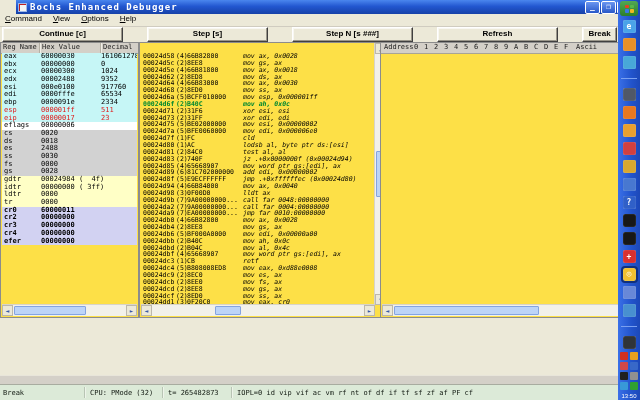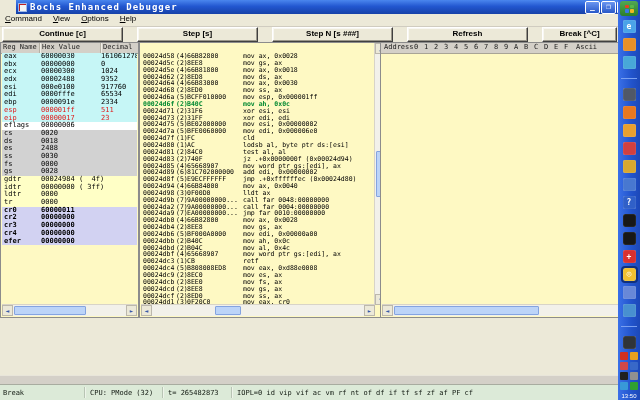--- a/index.html
+++ b/index.html
@@ -21,48 +21,48 @@
   .cap.close{background:linear-gradient(180deg,#ee7a62,#c83818);}
 
   
   .menubar{position:absolute;left:0;top:14px;width:618px;height:12px;background:#ece9d8;
     border-bottom:1px solid #d0ccc0;display:flex;align-items:flex-start;gap:11px;padding-left:5px;
     font:8px "Liberation Sans",sans-serif;color:#000;}
   .menu-item{white-space:nowrap;}
   .menu-item u{text-decoration:underline;}
 
   
-  .toolbar{position:absolute;left:0;top:26px;width:618px;height:16px;display:flex;gap:14px;
+  .toolbar{position:absolute;left:0;top:26px;width:618px;height:16px;display:flex;gap:24px;
     padding:1px 0 0 2px;box-sizing:border-box;}
   .tb-btn{flex:0 0 119px;height:13px;background:#ece9d8;
     border:1px solid;border-color:#ffffff #404040 #404040 #ffffff;
     box-shadow:inset -1px -1px 0 #9a968a, inset 1px 1px 0 #f8f7f2;
     font:bold 8px "Liberation Sans",sans-serif;text-align:center;line-height:12px;cursor:default;}
   .tb-btn:last-child{flex:1 1 auto;margin-right:1px;}
 
   
-  .panel{position:absolute;top:42px;height:276px;background:#fef9c3;border:1px solid #8c8c8c;box-sizing:border-box;}
+  .panel{position:absolute;top:42px;height:276px;background:#fde047;border:1px solid #8c8c8c;box-sizing:border-box;}
   #reg-panel{left:0;width:139px;}
   #dis-panel{left:139px;width:249px;}
   #mem-panel{left:380px;width:264px;}
   .hdr{height:10px;background:#d4d0c8;border-bottom:1px solid #a8a496;display:flex;
     font-size:7px;line-height:9px;color:#1a1a1a;white-space:nowrap;overflow:hidden;}
   .hcell{padding-left:2px;border-right:1px solid #b4b0a4;box-shadow:1px 0 0 #f0eee6;}
 
   .rows{position:absolute;left:1px;right:1px;top:10px;bottom:12px;overflow:hidden;}
   .rrow{position:relative;height:7.7px;font-size:7px;line-height:7.6px;white-space:pre;}
   .rrow span{position:absolute;top:0;}
   .r-name{left:2px;} .r-hex{left:39px;} .r-dec{left:99px;}
   .g-gpr{background:#c6f6f6;} .g-mod{background:#c6f6f6;color:#e01818;}
   .g-flags{background:#ffffff;} .g-seg{background:#d2d2d2;}
   .g-dtr{background:#ffffc6;} .g-cr{background:#d2d2f2;font-weight:bold;}
 
   .drow{position:relative;height:6.85px;font-size:6.5px;line-height:6.8px;white-space:pre;color:#000;}
   .drow span{position:absolute;top:0;}
-  .d-addr{left:2px;} .d-len{left:35px;} .d-bytes{left:46px;} .d-mn{left:102px;}
+  .d-addr{left:2px;} .d-len{left:35px;} .d-bytes{left:46px;} .d-mn{left:102px;font-style:italic;}
   .drow.current{color:#008830;font-weight:bold;}
 
   
   .m-addr{padding-left:3px;width:27px;} .m-col{width:10px;text-align:center;} .m-ascii{padding-left:5px;}
 
   
   .hscroll{position:absolute;left:1px;right:1px;bottom:1px;height:11px;background:#f2f1ea;
     border-top:1px solid #d8d4c8;}
   .sb-btn{position:absolute;top:0;width:11px;height:11px;background:#ece9d8;border:1px solid #bcb8ac;
     box-sizing:border-box;color:#3a5aa8;font-size:6px;line-height:9px;text-align:center;}

